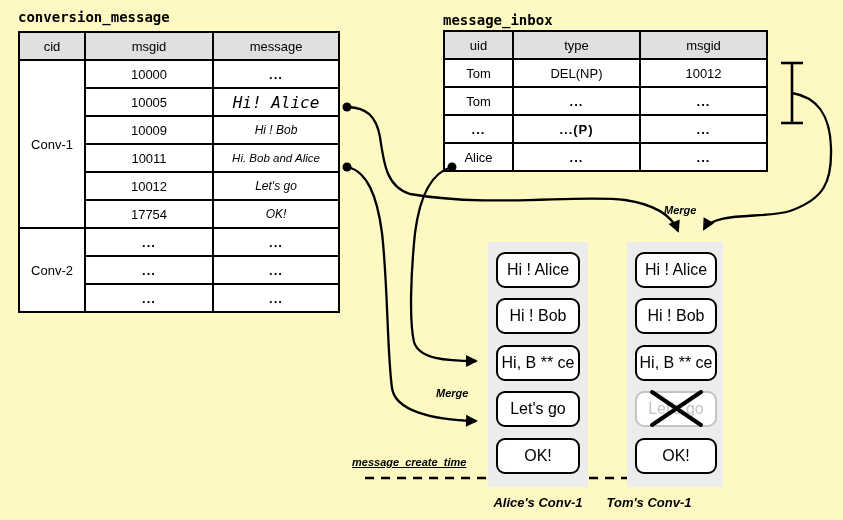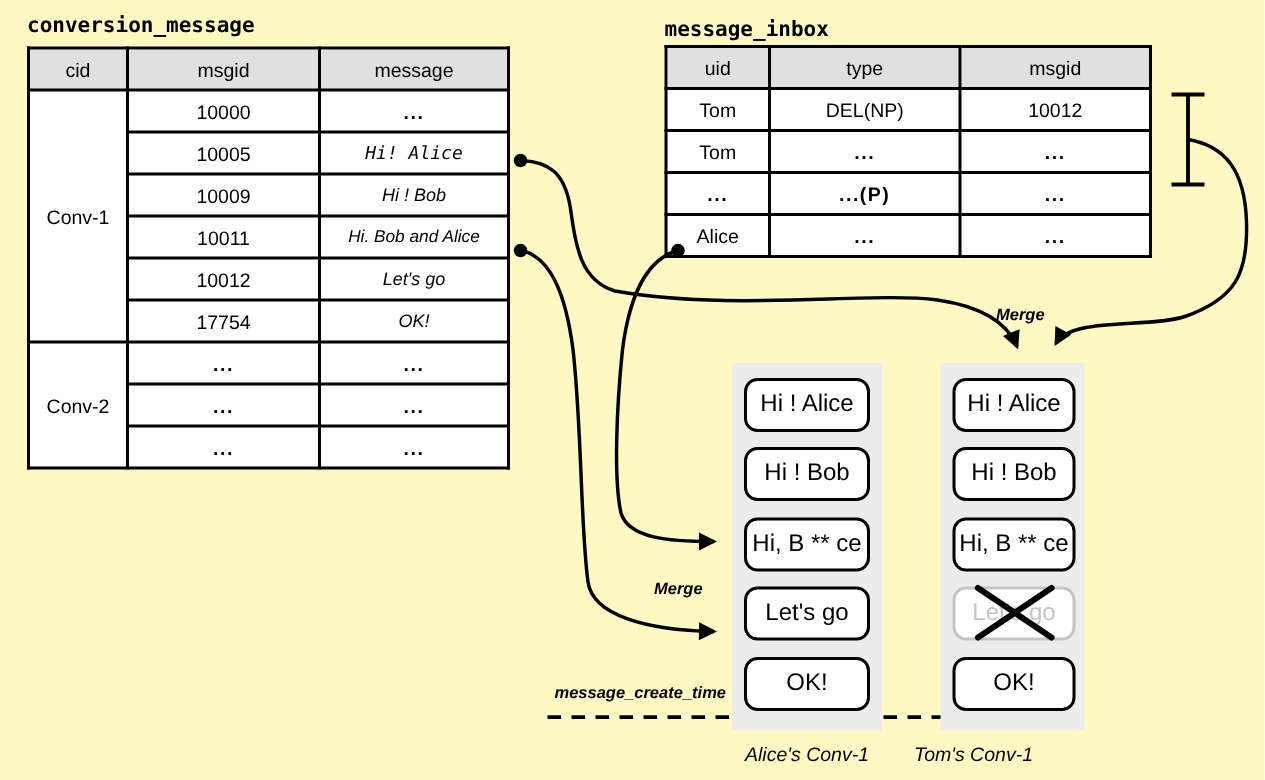--- a/index.html
+++ b/index.html
@@ -19,55 +19,55 @@
   }
   table.dtable{position:absolute;border-collapse:collapse;table-layout:fixed;background:#fff;}
   .dtable th,.dtable td{
     border:2px solid var(--ink);text-align:center;vertical-align:middle;
     padding:0;font-size:13px;font-weight:normal;overflow:hidden;white-space:nowrap;
   }
   .dtable th{background:var(--header_bg);}
   .dtable tr{height:28px;}
   td.dots{font-weight:bold;letter-spacing:1px;}
   td.it{font-style:italic;font-size:12px;}
-  td.mi{font-style:italic;font-family:"DejaVu Sans Mono",monospace;font-size:12px;margin-top:30px;}
+  td.mi{font-style:italic;font-family:"DejaVu Sans Mono",monospace;font-size:16px;margin-top:30px;}
   td.sm{font-style:italic;font-size:11.5px;margin-left:41px;}
   .panel{position:absolute;background:var(--panel_bg);}
   .bubble{
     position:absolute;left:8px;width:80px;height:32px;background:#fff;
     border:2px solid var(--ink);border-radius:9px;
     display:flex;align-items:center;justify-content:center;
     font-size:16px;white-space:nowrap;
   }
   .bubble.deleted{border-color:var(--disabled);color:var(--disabled);}
   .caption{
-    position:absolute;font-weight:normal;font-style:italic;font-size:13px;
+    position:absolute;font-weight:bold;font-style:italic;font-size:13px;
     text-align:center;white-space:nowrap;
   }
   .note{
     position:absolute;font-weight:bold;font-style:italic;font-size:11px;
     white-space:nowrap;
   }
   .note.center{}
-  .note.right{text-align:right;}
+  .note.right{text-decoration:underline;}
   svg.overlay{position:absolute;left:0;top:0;pointer-events:none;}
   .z0{z-index:0}.z1{z-index:1}.z2{z-index:2}.z5{z-index:5}
 </style>
 </head>
 <body>
 
 <div class="stage">
 
   <svg class="overlay z0" width="843" height="520" viewBox="0 0 843 520">
     <path d="M365 478 H 640" stroke="#000" stroke-width="2.5" stroke-dasharray="9 7" fill="none"></path>
   </svg>
 
   <div class="tbl-title z2" style="left:18px;top:9px;">conversion_message</div>
 
-  <table class="dtable z1" style="left:18px;top:31px;">
+  <table class="dtable z1" style="left:18px;top:31px;border-radius:14px;">
     <colgroup>
         <col style="width:66px">
         <col style="width:128px">
         <col style="width:126px">
       </colgroup>
     <thead>
       <tr>
         <th>cid</th>
         <th>msgid</th>
         <th>message</th>

